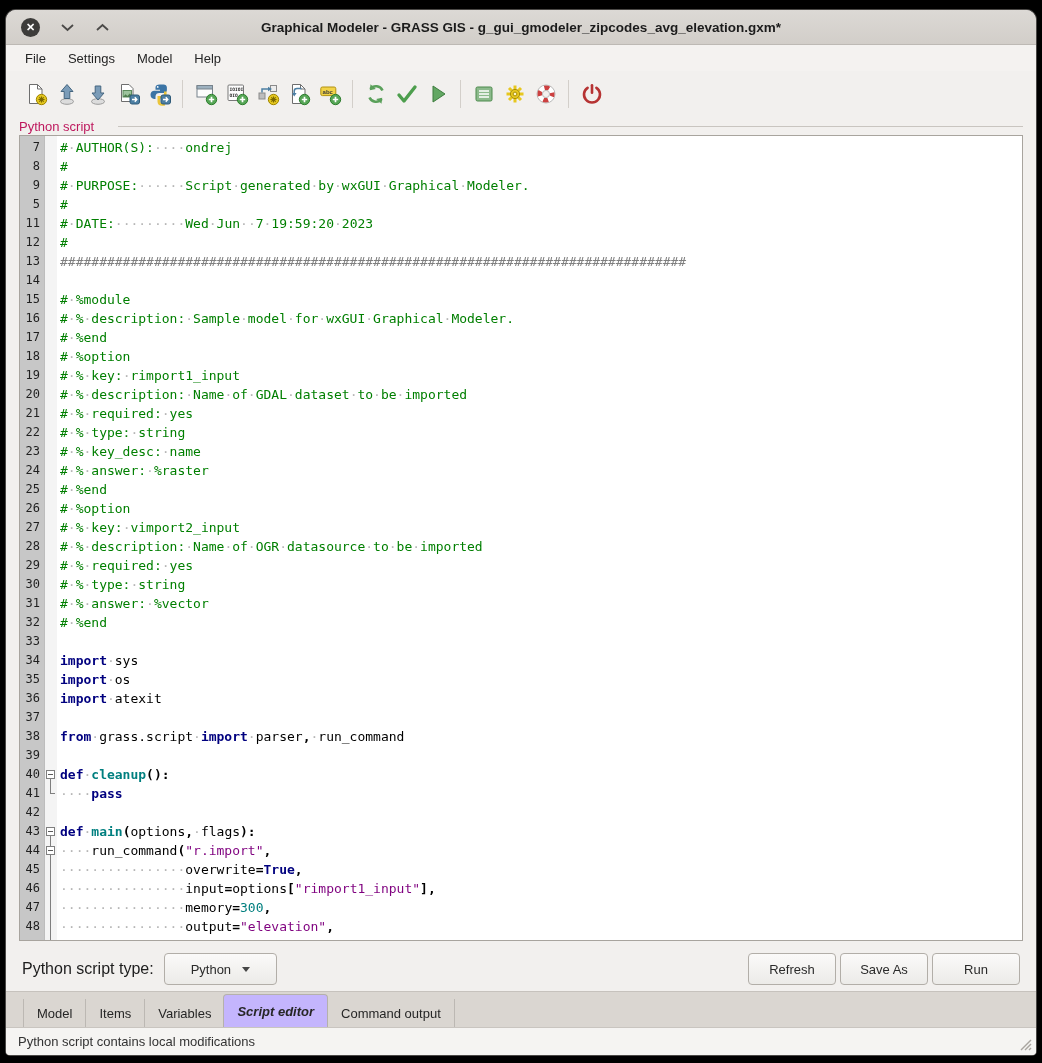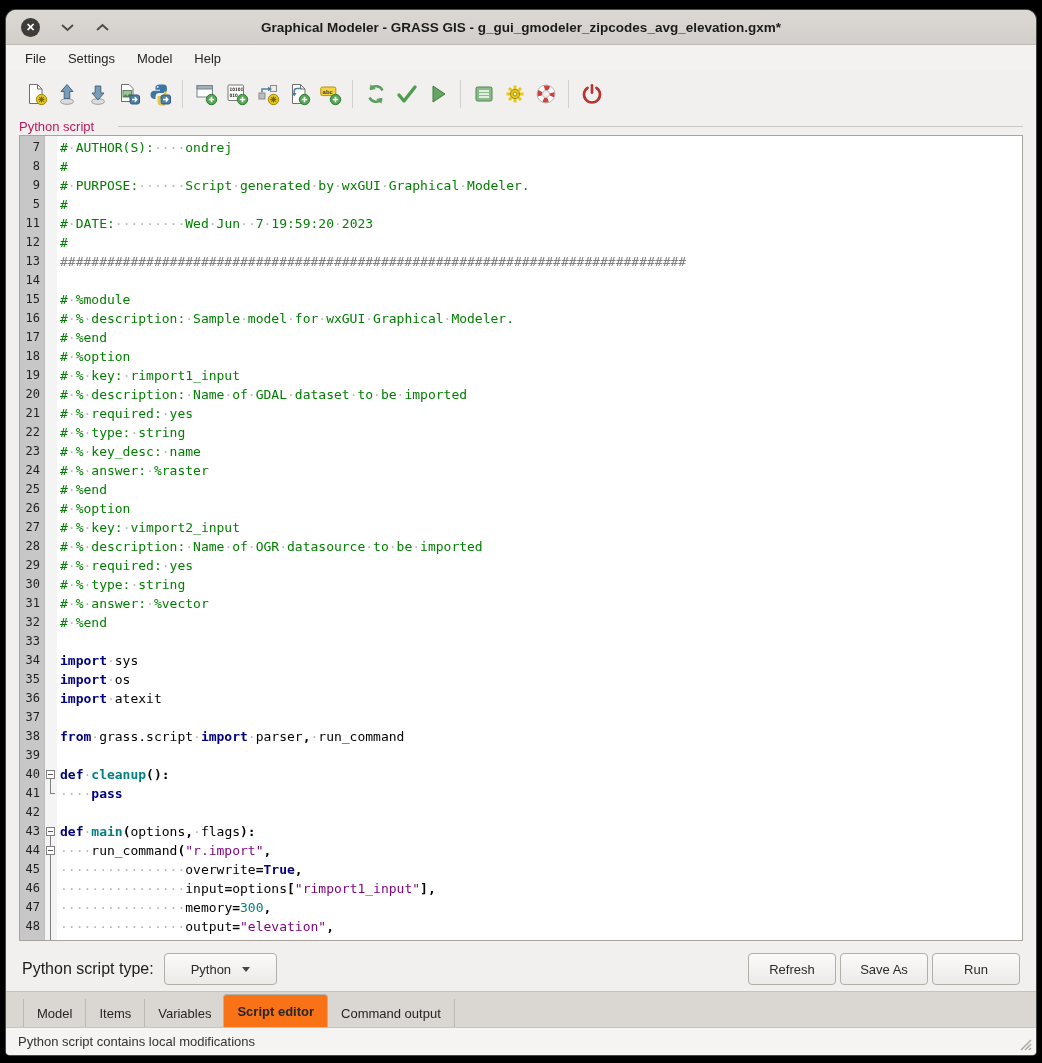--- a/index.html
+++ b/index.html
@@ -63,22 +63,22 @@
     display:flex;align-items:center;gap:11px;font-size:13px;color:#2a2a2a;padding:0 26px;}
   .caret{width:0;height:0;border-left:4.5px solid transparent;border-right:4.5px solid transparent;border-top:5.5px solid #474747;}
   .spacer{flex:1;}
   .btn{height:30px;width:86px;border:1px solid #b2aea8;border-radius:4px;background:linear-gradient(#fbfaf9,#ecebe8);
     display:flex;align-items:center;justify-content:center;font-size:13px;color:#2a2a2a;margin-left:4px;}
 
   
   .tabstrip{height:35px;flex:0 0 35px;background:#dad6d1;border-top:1px solid #c6c2bd;display:flex;align-items:flex-end;padding-left:17px;}
   .tab{height:28px;display:flex;align-items:center;padding:0 13px;font-size:13px;color:#262626;border-left:1px solid #bcb8b3;}
   .tab:last-of-type{border-right:1px solid #bcb8b3;text-align:right;}
-  .tab.active{background:#f97316;font-weight:bold;height:32px;border:1px solid #b5b1ab;border-bottom:none;
-    border-radius:4px 4px 0 0;z-index:2;margin-left:-1px;}
+  .tab.active{background:#c4b5fd;font-weight:bold;height:32px;border:1px solid #b5b1ab;border-bottom:none;
+    border-radius:4px 4px 0 0;z-index:2;margin-left:-1px;font-style:italic;}
   .tab.active + .tab{border-left:none;}
 
   
   .statusbar{height:27px;flex:0 0 27px;background:#f5f4f2;border-top:1px solid #c9c5c0;display:flex;align-items:center;
     padding:0 12px;font-size:13px;color:#333;position:relative;}
   .grip{position:absolute;right:3px;bottom:3px;}
 </style>
 </head>
 <body>
 

